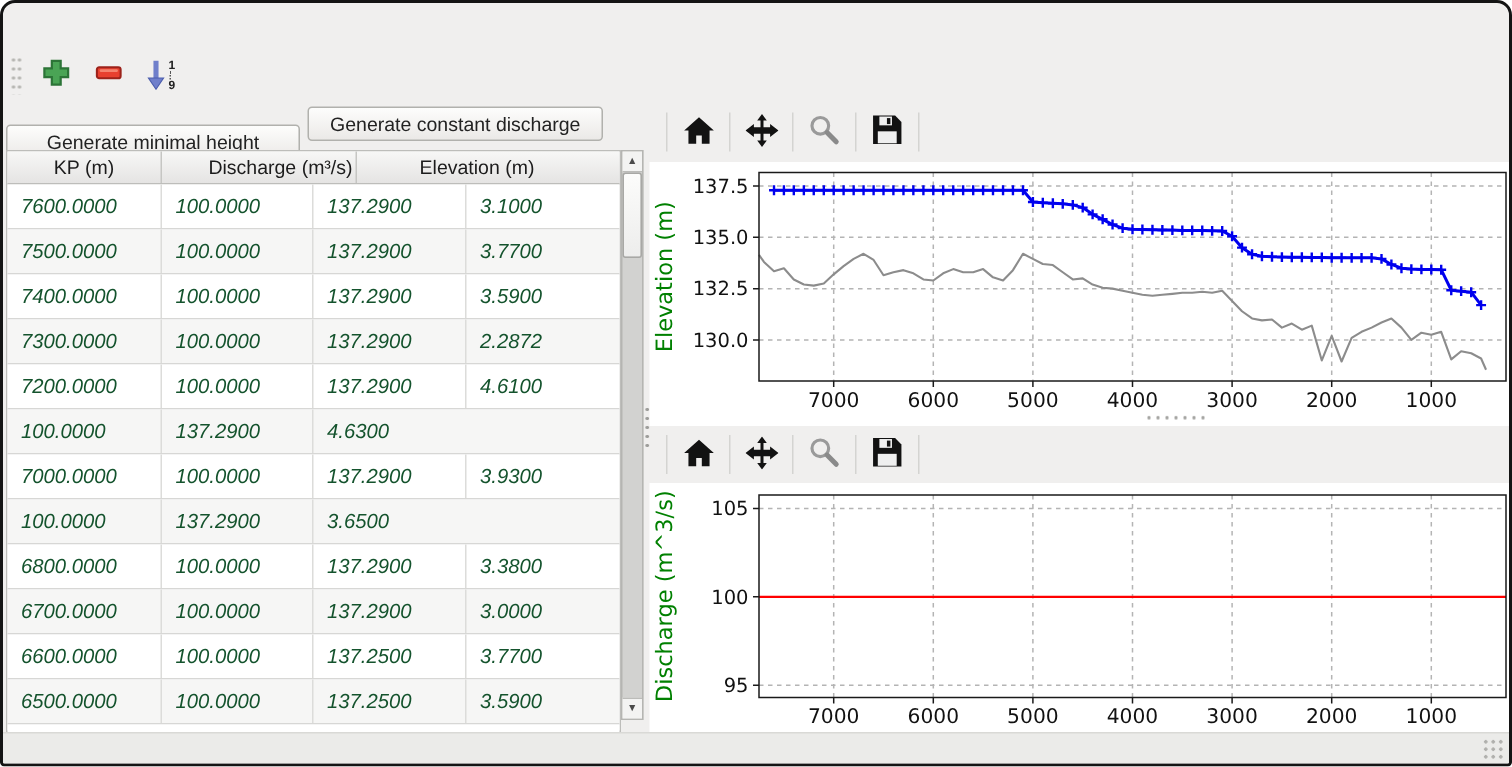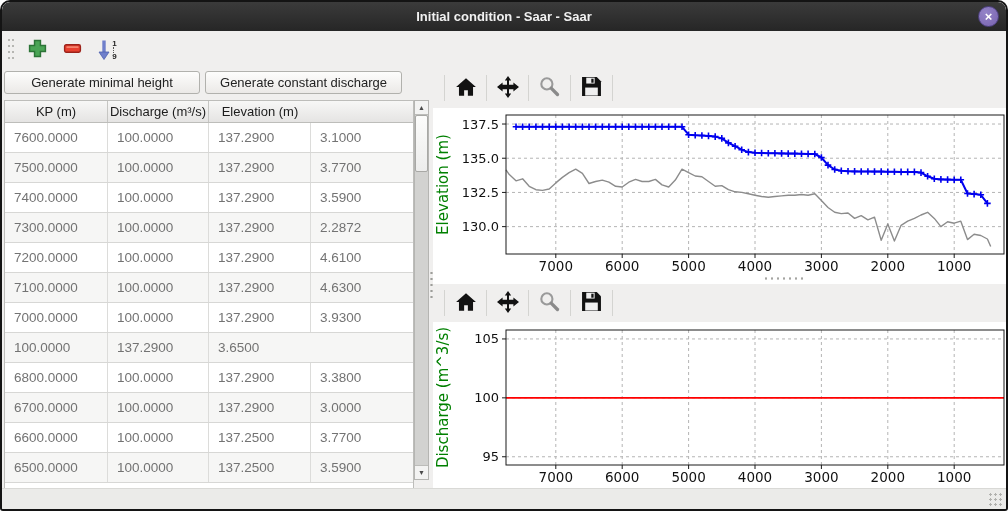--- a/index.html
+++ b/index.html
@@ -20,34 +20,34 @@
   .tbtn{width:32px;height:30px;border:none;background:transparent;display:flex;align-items:center;
         justify-content:center;padding:0;margin-right:3px;cursor:pointer;}
   .sortwrap{display:flex;align-items:center;}
   .sort-digits{display:flex;flex-direction:column;align-items:center;margin-left:1px;font-size:8px;
                line-height:7px;color:#222;font-weight:bold;}
   .sort-dots{width:1px;height:6px;border-left:1px dotted #555;}
   
   .gen-buttons{position:absolute;left:2px;top:69px;width:410px;display:flex;gap:5px;}
   .gbtn{height:23px;border:1px solid #b1b1ad;border-radius:3px;background:linear-gradient(#fdfdfc,#ebe9e7);
         font-family:"Liberation Sans",sans-serif;font-size:13px;color:#222;cursor:pointer;}
-  .gbtn.b1{width:196px;} .gbtn.b2{width:197px;}
+  .gbtn.b1{width:196px;margin-top:12px;} .gbtn.b2{width:197px;}
   
   .table-wrap{position:absolute;left:2px;top:98px;width:410px;height:388px;background:#fff;
               border:1px solid #bdbdba;box-sizing:border-box;}
   .thead{display:grid;grid-template-columns:103px 101px 102px 102px;height:21px;
-         background:linear-gradient(#f7f7f6,#e5e4e3);border-bottom:1px solid #bdbdba;}
+         background:linear-gradient(#f7f7f6,#e5e4e3);border-bottom:1px solid #bdbdba;gap:29px;}
   .hcell{font-size:13px;color:#1c1c1c;text-align:center;line-height:21px;border-right:1px solid #c6c6c3;
          overflow:hidden;white-space:nowrap;}
   .hcell:last-child{border-right:none;}
   .trow{display:grid;grid-template-columns:103px 101px 102px 102px;height:30px;background:#fff;
         border-bottom:1px solid #d7d7d5;box-sizing:border-box;}
   .trow.alt{background:#f6f6f5;}
-  .tcell{font-size:13.5px;color:#737373;line-height:29px;padding-left:9px;border-right:1px solid #dcdcda;
-         overflow:hidden;white-space:nowrap;}
+  .tcell{font-size:13.5px;color:#14532d;line-height:29px;padding-left:9px;border-right:1px solid #dcdcda;
+         overflow:hidden;white-space:nowrap;font-style:italic;}
   .tcell:last-child{border-right:none;}
   .partial-row{height:6px;background:#fff;}
   
   .vscroll{position:absolute;left:412px;top:98px;width:15px;height:380px;background:#d2d2d0;
            border:1px solid #b5b5b2;box-sizing:border-box;}
   .sb-btn{position:absolute;left:0;width:13px;height:13px;background:#f3f3f2;text-align:center;
           line-height:13px;font-size:7px;color:#4a4a4a;cursor:pointer;}
   .sb-up{top:0;border-bottom:1px solid #bcbcb9;}
   .sb-down{bottom:0;border-top:1px solid #bcbcb9;}
   .sb-thumb{position:absolute;left:0px;top:14px;width:13px;height:57px;background:linear-gradient(#fcfcfb,#ededec);
@@ -67,24 +67,20 @@
   
   .statusbar{position:absolute;left:0;top:486px;width:100%;height:21px;background:#ebebe9;border-top:1px solid #d9d9d6;box-sizing:border-box;}
   .resize-grip{position:absolute;right:4px;bottom:3px;width:14px;height:14px;
                background-image:radial-gradient(circle,#b0b0ad 1px,transparent 1.3px);background-size:5px 5px;cursor:nwse-resize;}
 </style>
 </head>
 <body>
 
 <div class="window">
 
-  <div class="titlebar">
-    <span class="title">Initial condition - Saar - Saar</span>
-    <span class="closebtn"><span>×</span></span>
-  </div>
 
   <div class="main-toolbar">
     <div class="tb-grip"></div>
     <button class="tbtn">
       <span>
         <svg viewBox="0 0 18 18" width="19" height="19">
             <path d="M6.2 1.5h5.6v4.7h4.7v5.6h-4.7v4.7H6.2v-4.7H1.5V6.2h4.7Z" fill="#4aa455" stroke="#2c7437" stroke-width="1.4"></path>
           </svg>
       </span>
     </button>
@@ -147,21 +143,20 @@
           <div class="tcell">137.2900</div>
           <div class="tcell">2.2872</div>
         </div>
         <div class="trow">
           <div class="tcell">7200.0000</div>
           <div class="tcell">100.0000</div>
           <div class="tcell">137.2900</div>
           <div class="tcell">4.6100</div>
         </div>
         <div class="trow alt">
-          <div class="tcell">7100.0000</div>
           <div class="tcell">100.0000</div>
           <div class="tcell">137.2900</div>
           <div class="tcell">4.6300</div>
         </div>
         <div class="trow">
           <div class="tcell">7000.0000</div>
           <div class="tcell">100.0000</div>
           <div class="tcell">137.2900</div>
           <div class="tcell">3.9300</div>
         </div>

